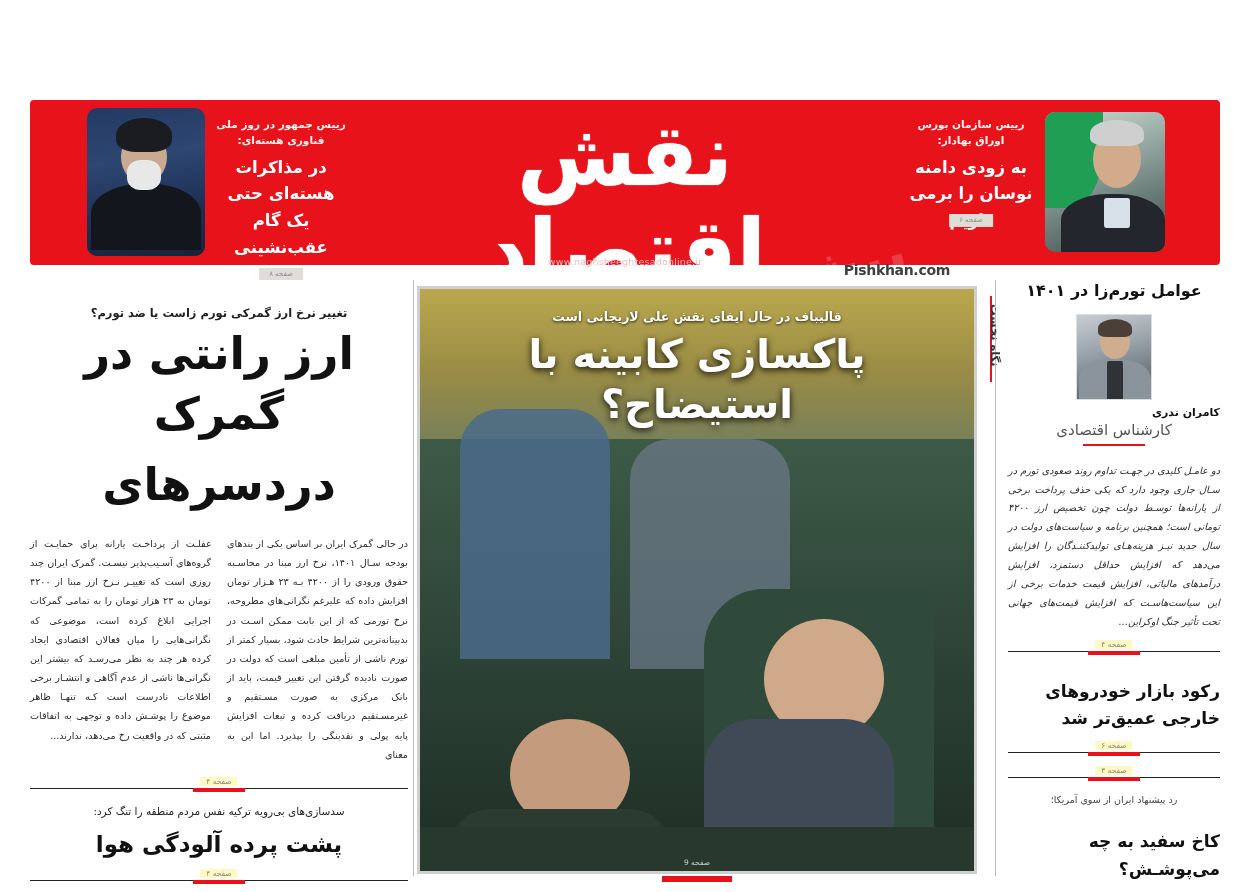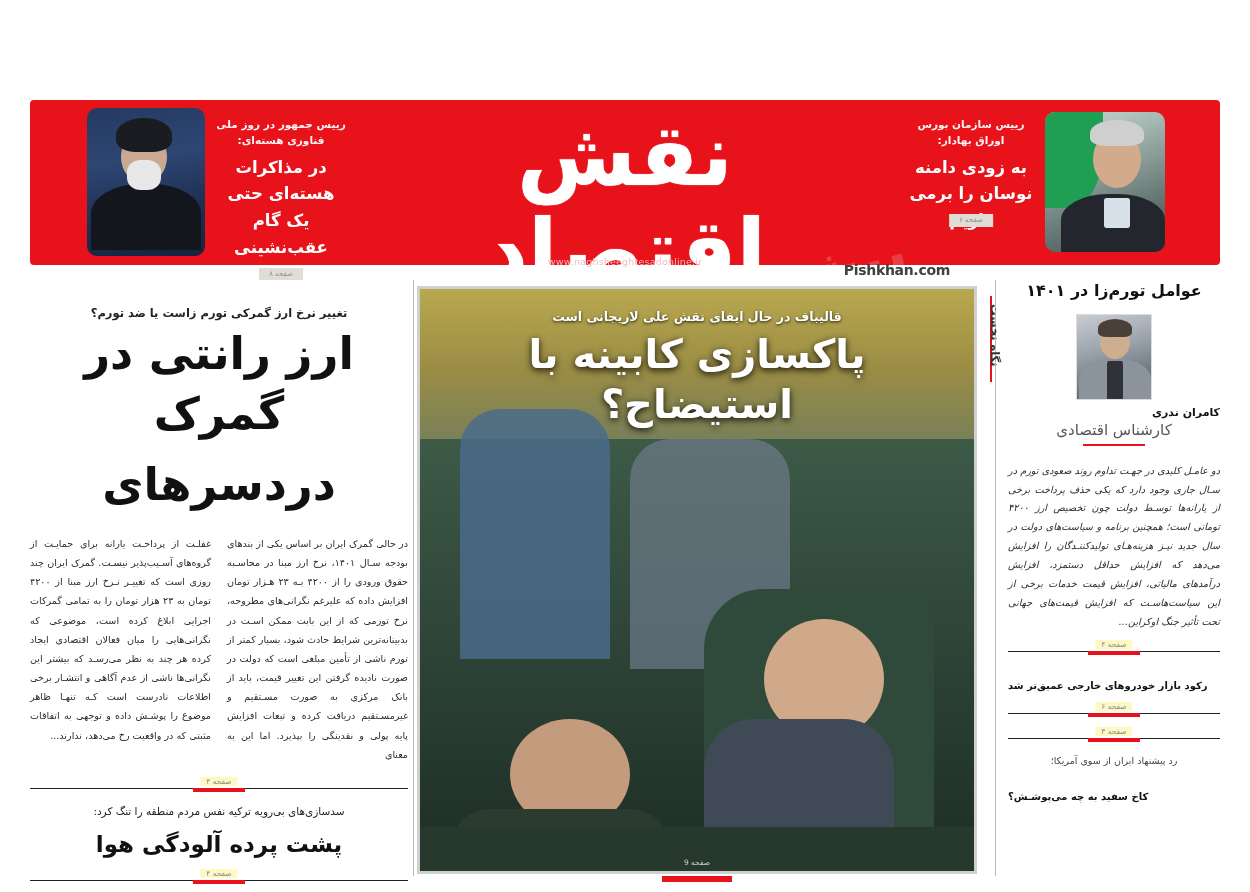--- a/index.html
+++ b/index.html
@@ -122,21 +122,21 @@
   }
 
   .pagemark { position:relative; margin: 9px 0 9px; height: 16px; }
   .pagemark .lbl {
     position:absolute; left:50%; transform:translateX(-50%); top:-1px;
     font-size: 7.5px; color:#8a8a8a; background:#fef9c3; padding: 0 6px;
   }
   .pagemark .ln { position:absolute; left:0; right:0; top: 10px; height:1px; background:#222; }
   .pagemark .rd { position:absolute; left:50%; transform:translateX(-50%); top:10px; width: 52px; height:4px; background:#e8121b; }
 
-  .side-head { font-size: 10px; font-weight:700; color:#111; text-align:left; line-height:1.62;margin-top:21px; }
+  .side-head { font-size: 17px; font-weight:700; color:#111; text-align:right; line-height:1.62;margin-top:21px; }
   .side-kicker { font-size: 9.5px; color:#444; text-align:center; line-height:1.6; margin-bottom: 4px;}
 
   
   .main-photo {
     position:absolute; inset: 8px 0 0 0; height: 588px;
     border: 3px solid #cfcfcf; overflow:hidden;
     background: linear-gradient(180deg,#b9a84e 0%,#9a8c45 14%,#6e7c5f 30%,#3f5c4a 52%,#2d4438 76%,#223329 100%);
   }
   .mp-kicker {
     position:absolute; top: 20px; right: 18px; left: 18px;

